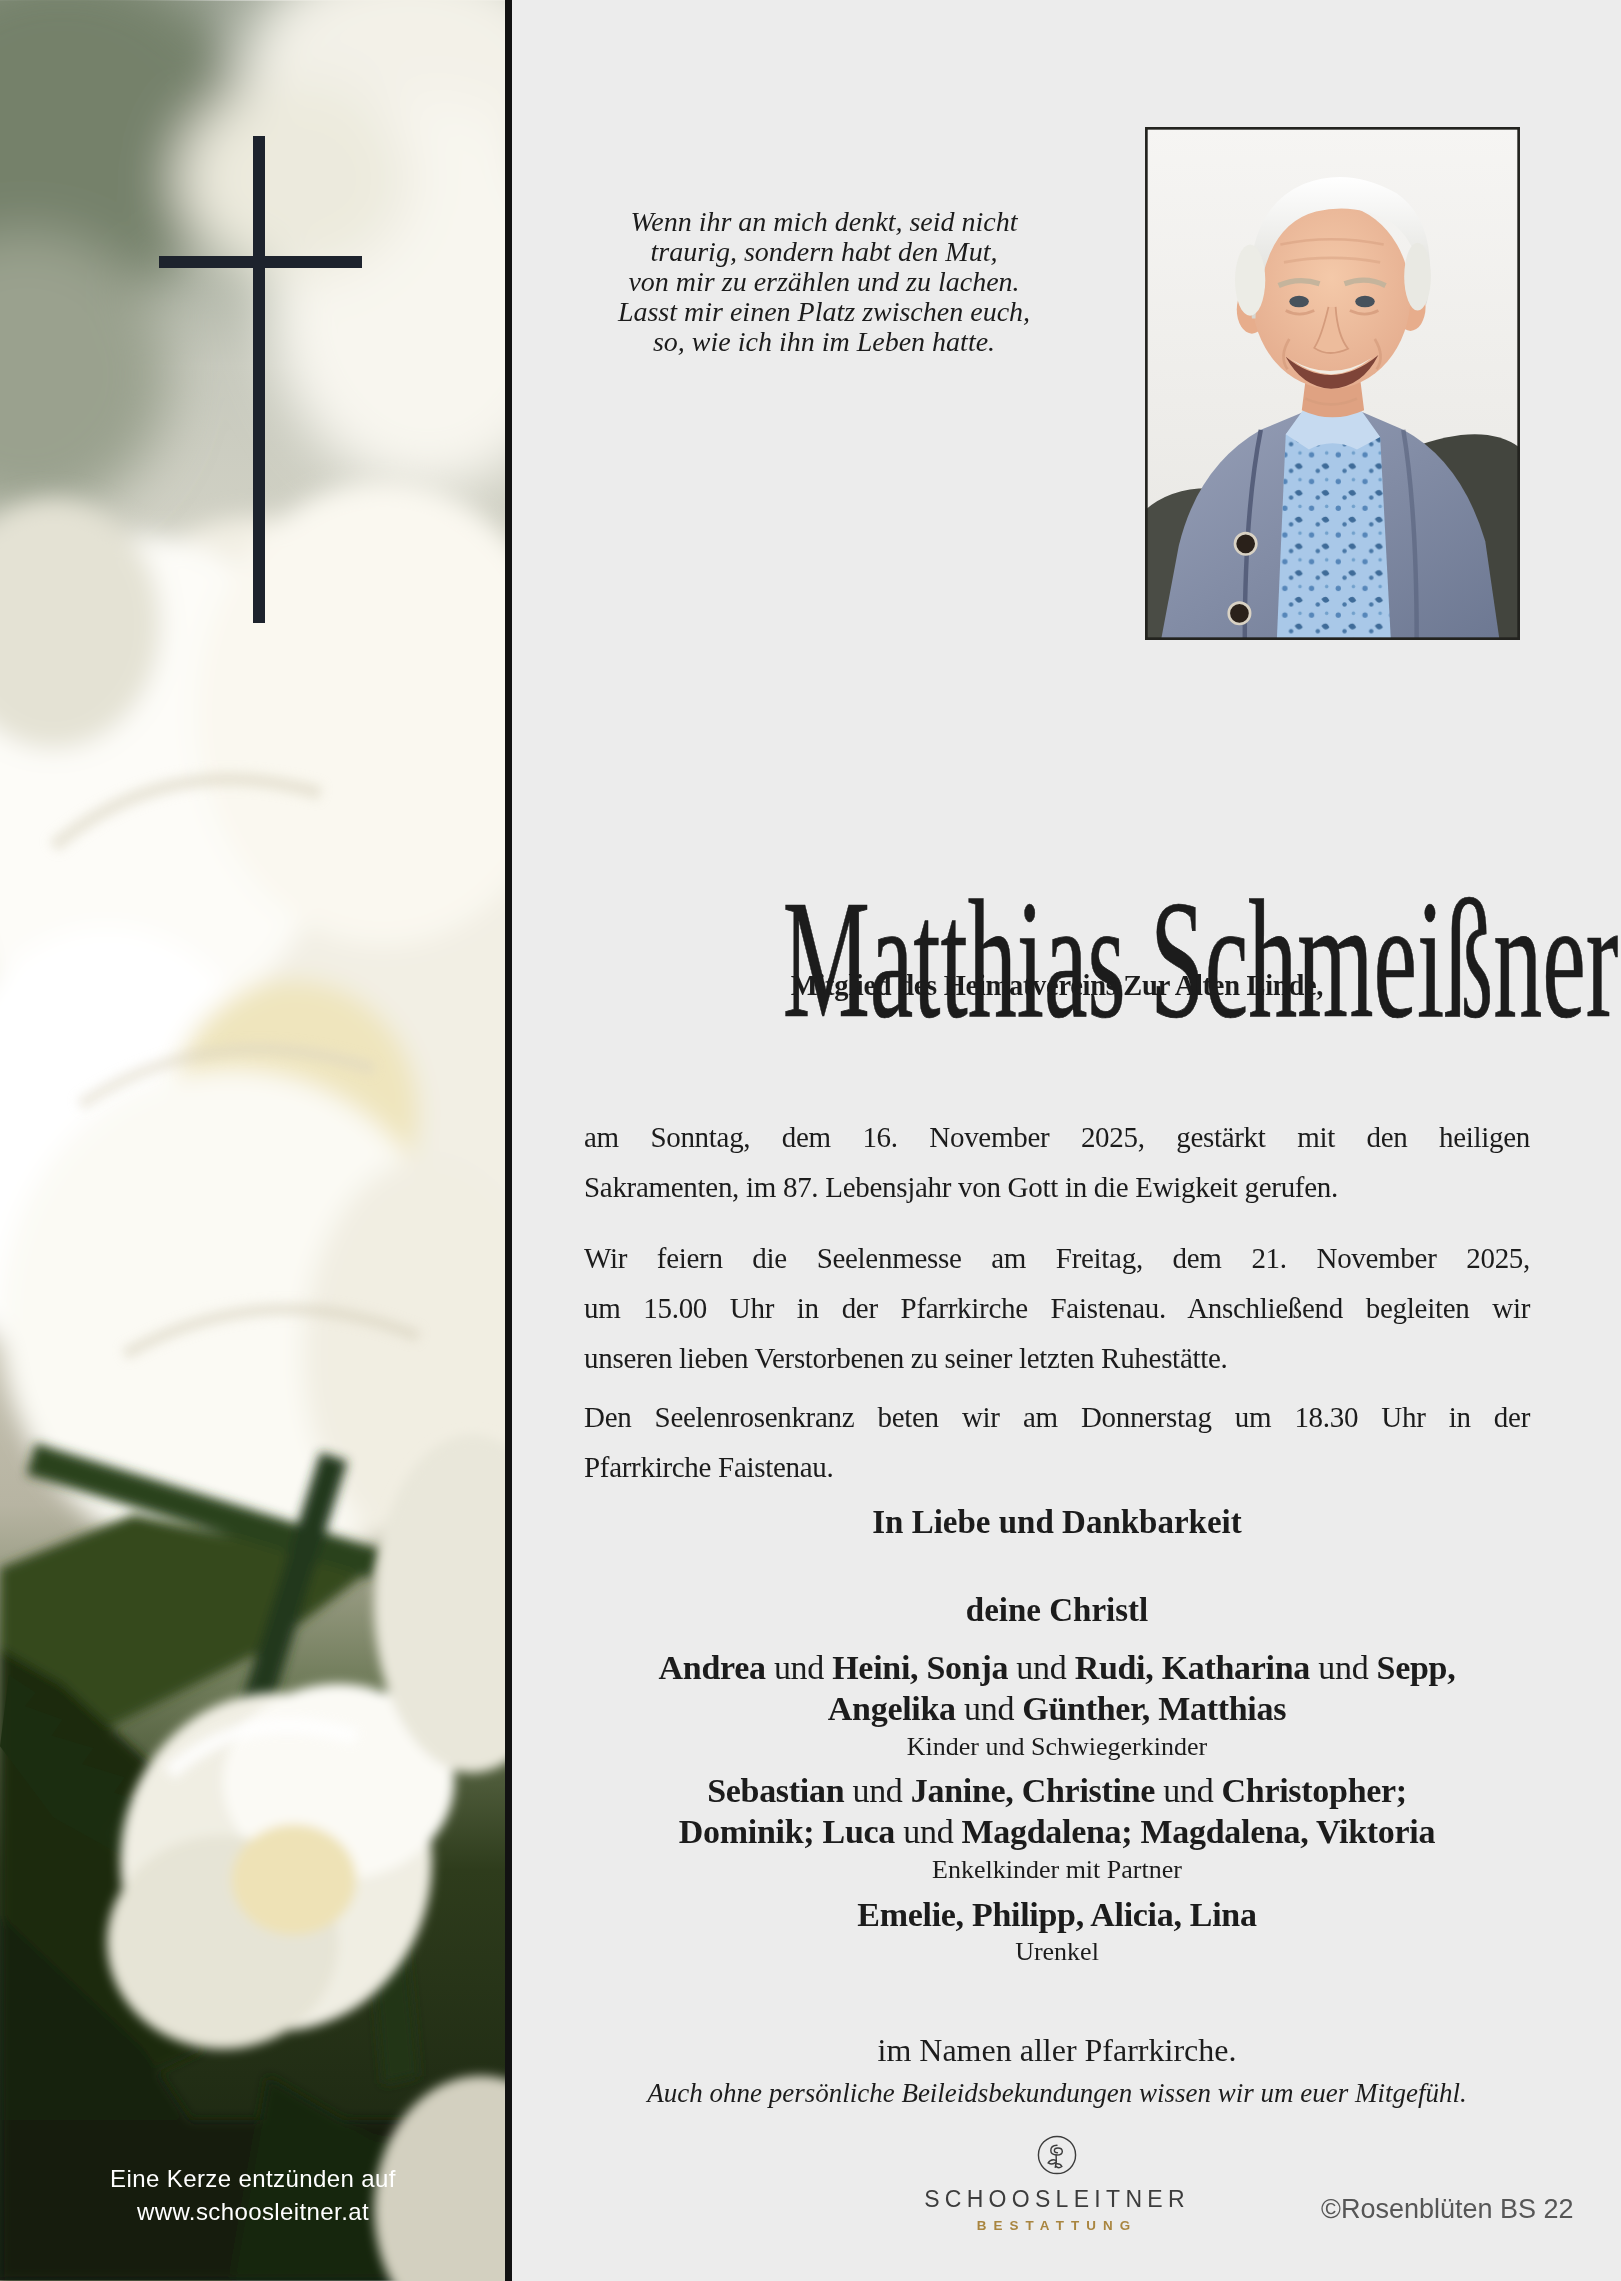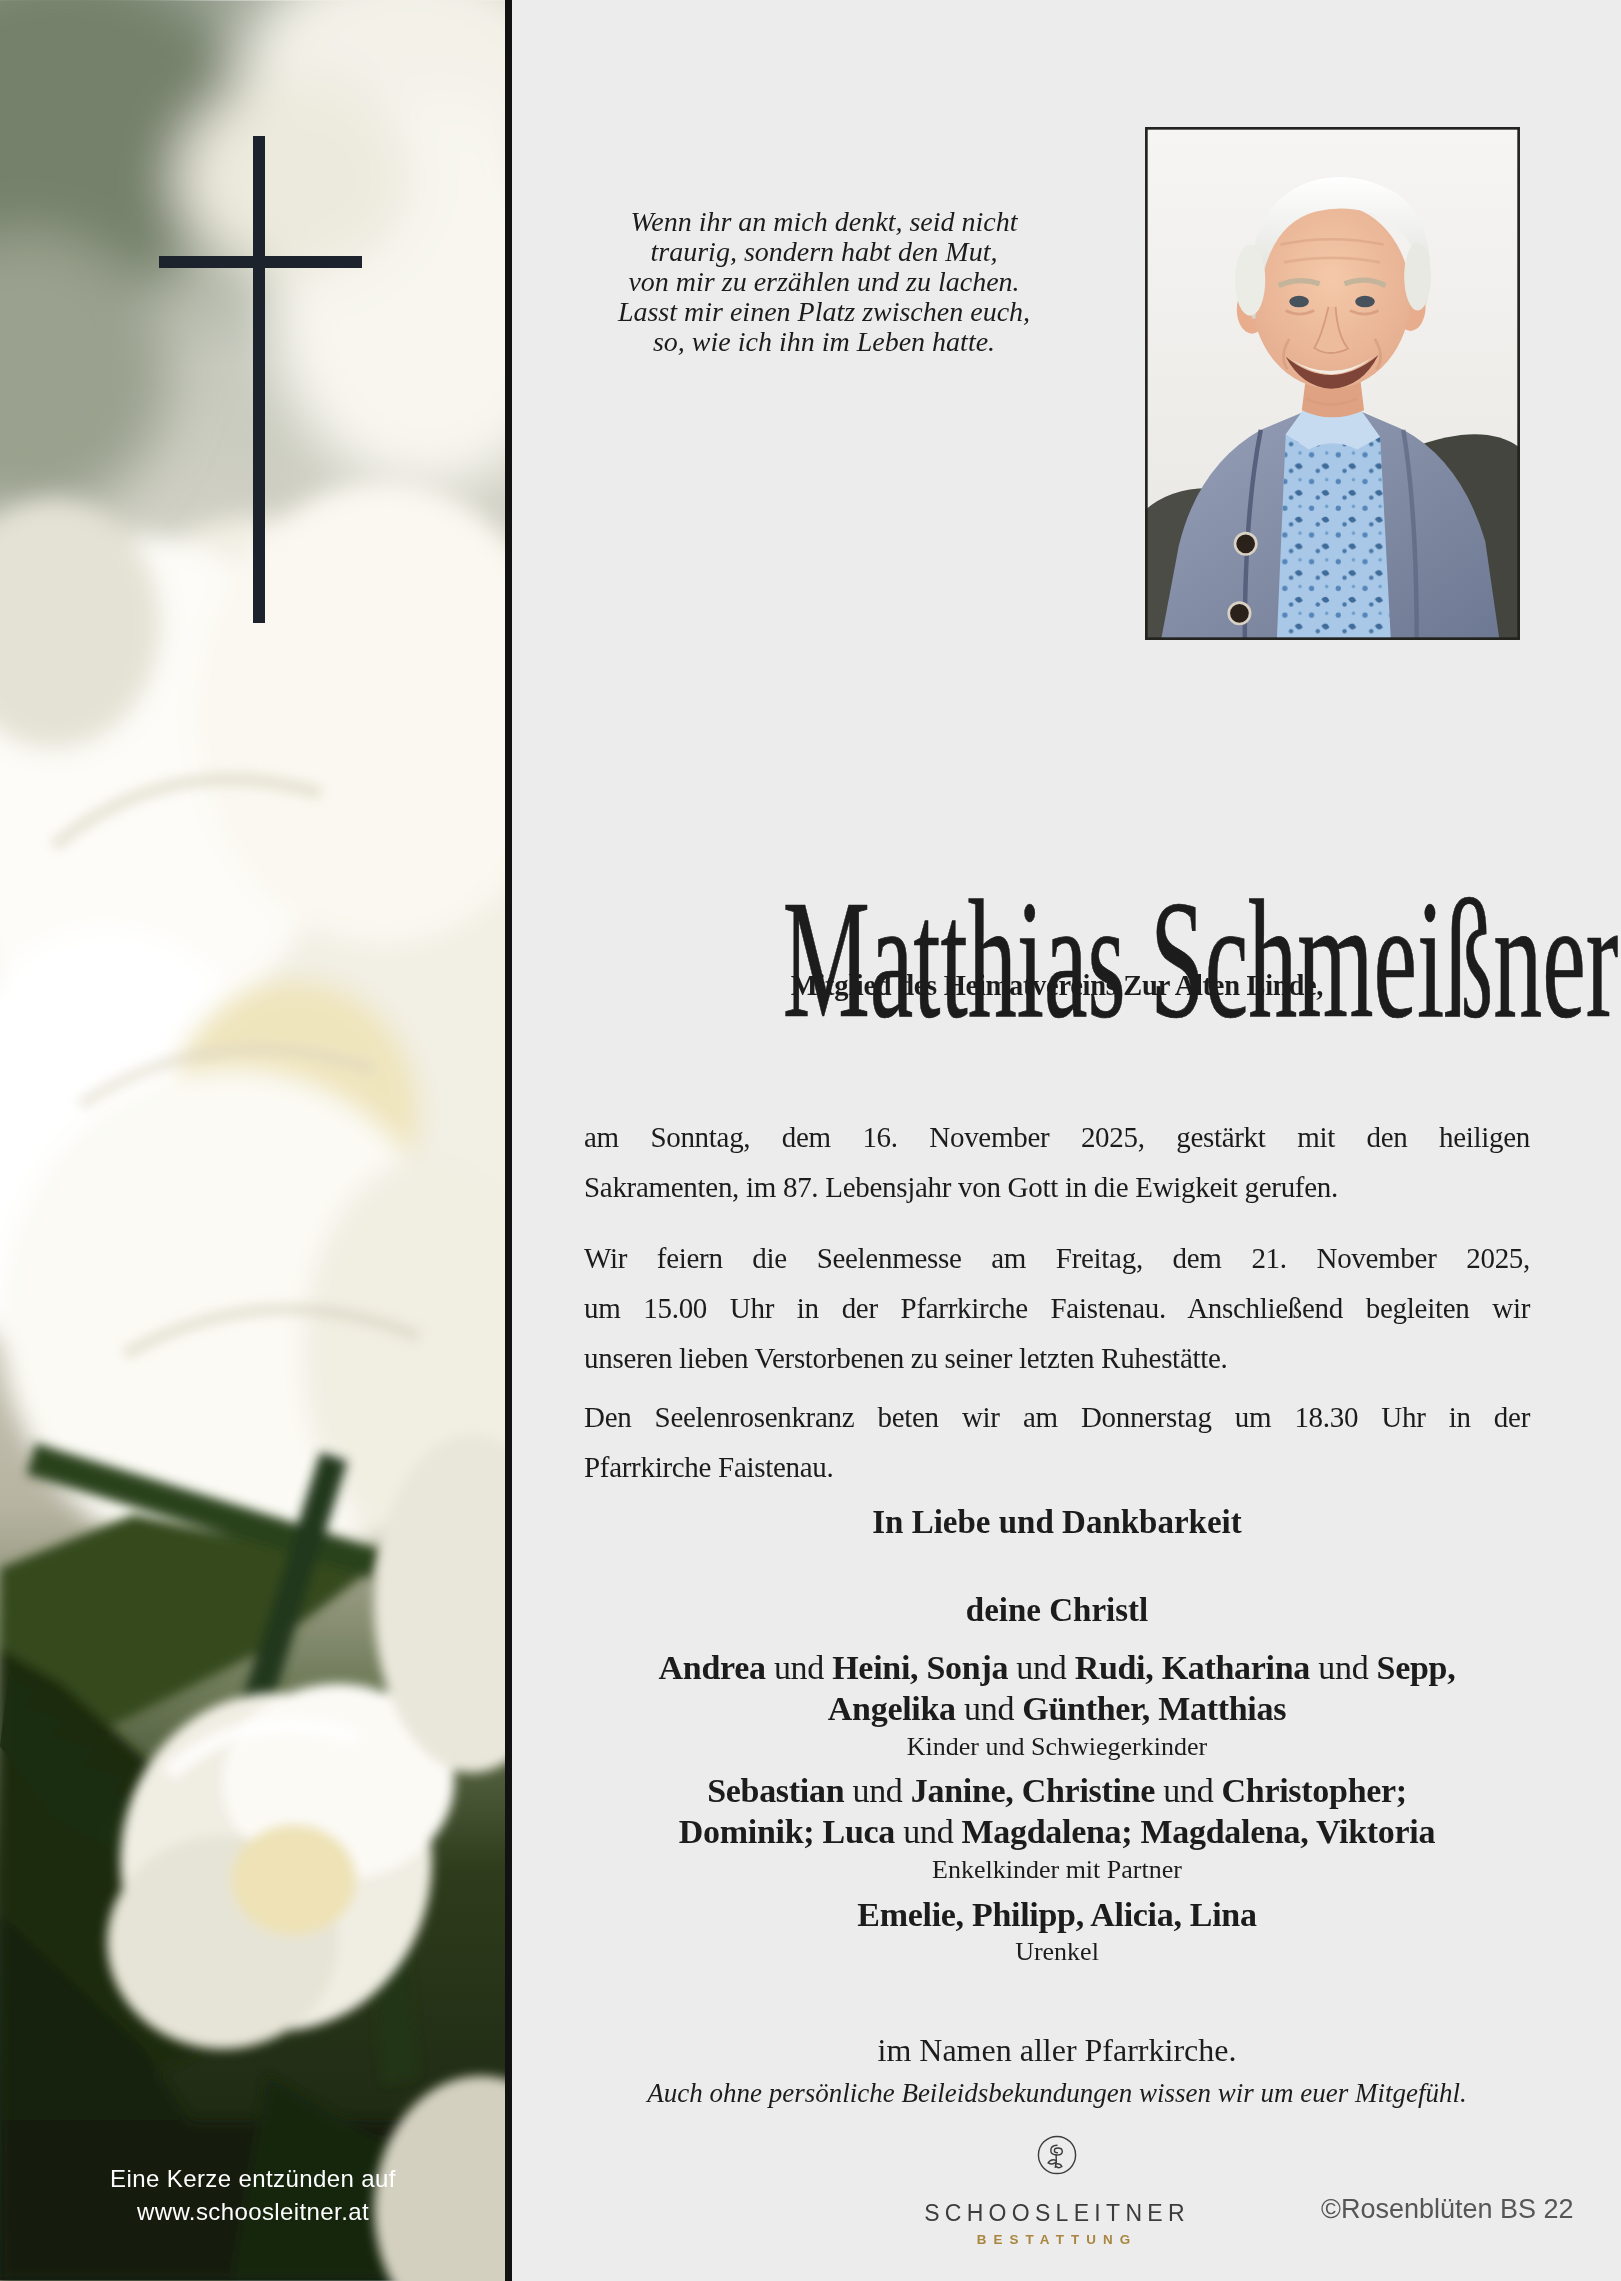--- a/index.html
+++ b/index.html
@@ -51,21 +51,21 @@
   .seg-b{font-weight:bold}
   .seg-r{font-weight:normal}
   .ch1{top:1649px}.ch2{top:1690px}.chc{top:1732px}
   .gr1{top:1772px}.gr2{top:1813px}.grc{top:1855px}
   .gg1{top:1896px}.ggc{top:1937px}
   .behalf{top:2032px;font-size:32px}
   .condolence{top:2078px;font-size:27px;font-style:italic}
 
   .logo{position:absolute;left:72px;top:2132px;width:946px;text-align:center}
   .logo-icon{display:block;margin:0 auto;width:46px;height:46px}
-  .logo-name{margin-top:22px;font-family:"Liberation Sans",sans-serif;font-size:23px;
+  .logo-name{margin-top:8px;font-family:"Liberation Sans",sans-serif;font-size:23px;
              letter-spacing:5.3px;color:var(--logo-gray);font-weight:normal}
   .logo-sub{margin-top:5.3px;font-family:"Liberation Sans",sans-serif;font-size:13.4px;
             letter-spacing:7.1px;color:var(--logo-gold);font-weight:bold}
   .copyright{position:absolute;left:809px;top:2194px;font-family:Liberation Sans, sans-serif;
              font-size:27px;color:var(--copyright-gray)}
 </style>
 </head>
 <body>
 
 <div class="page">

